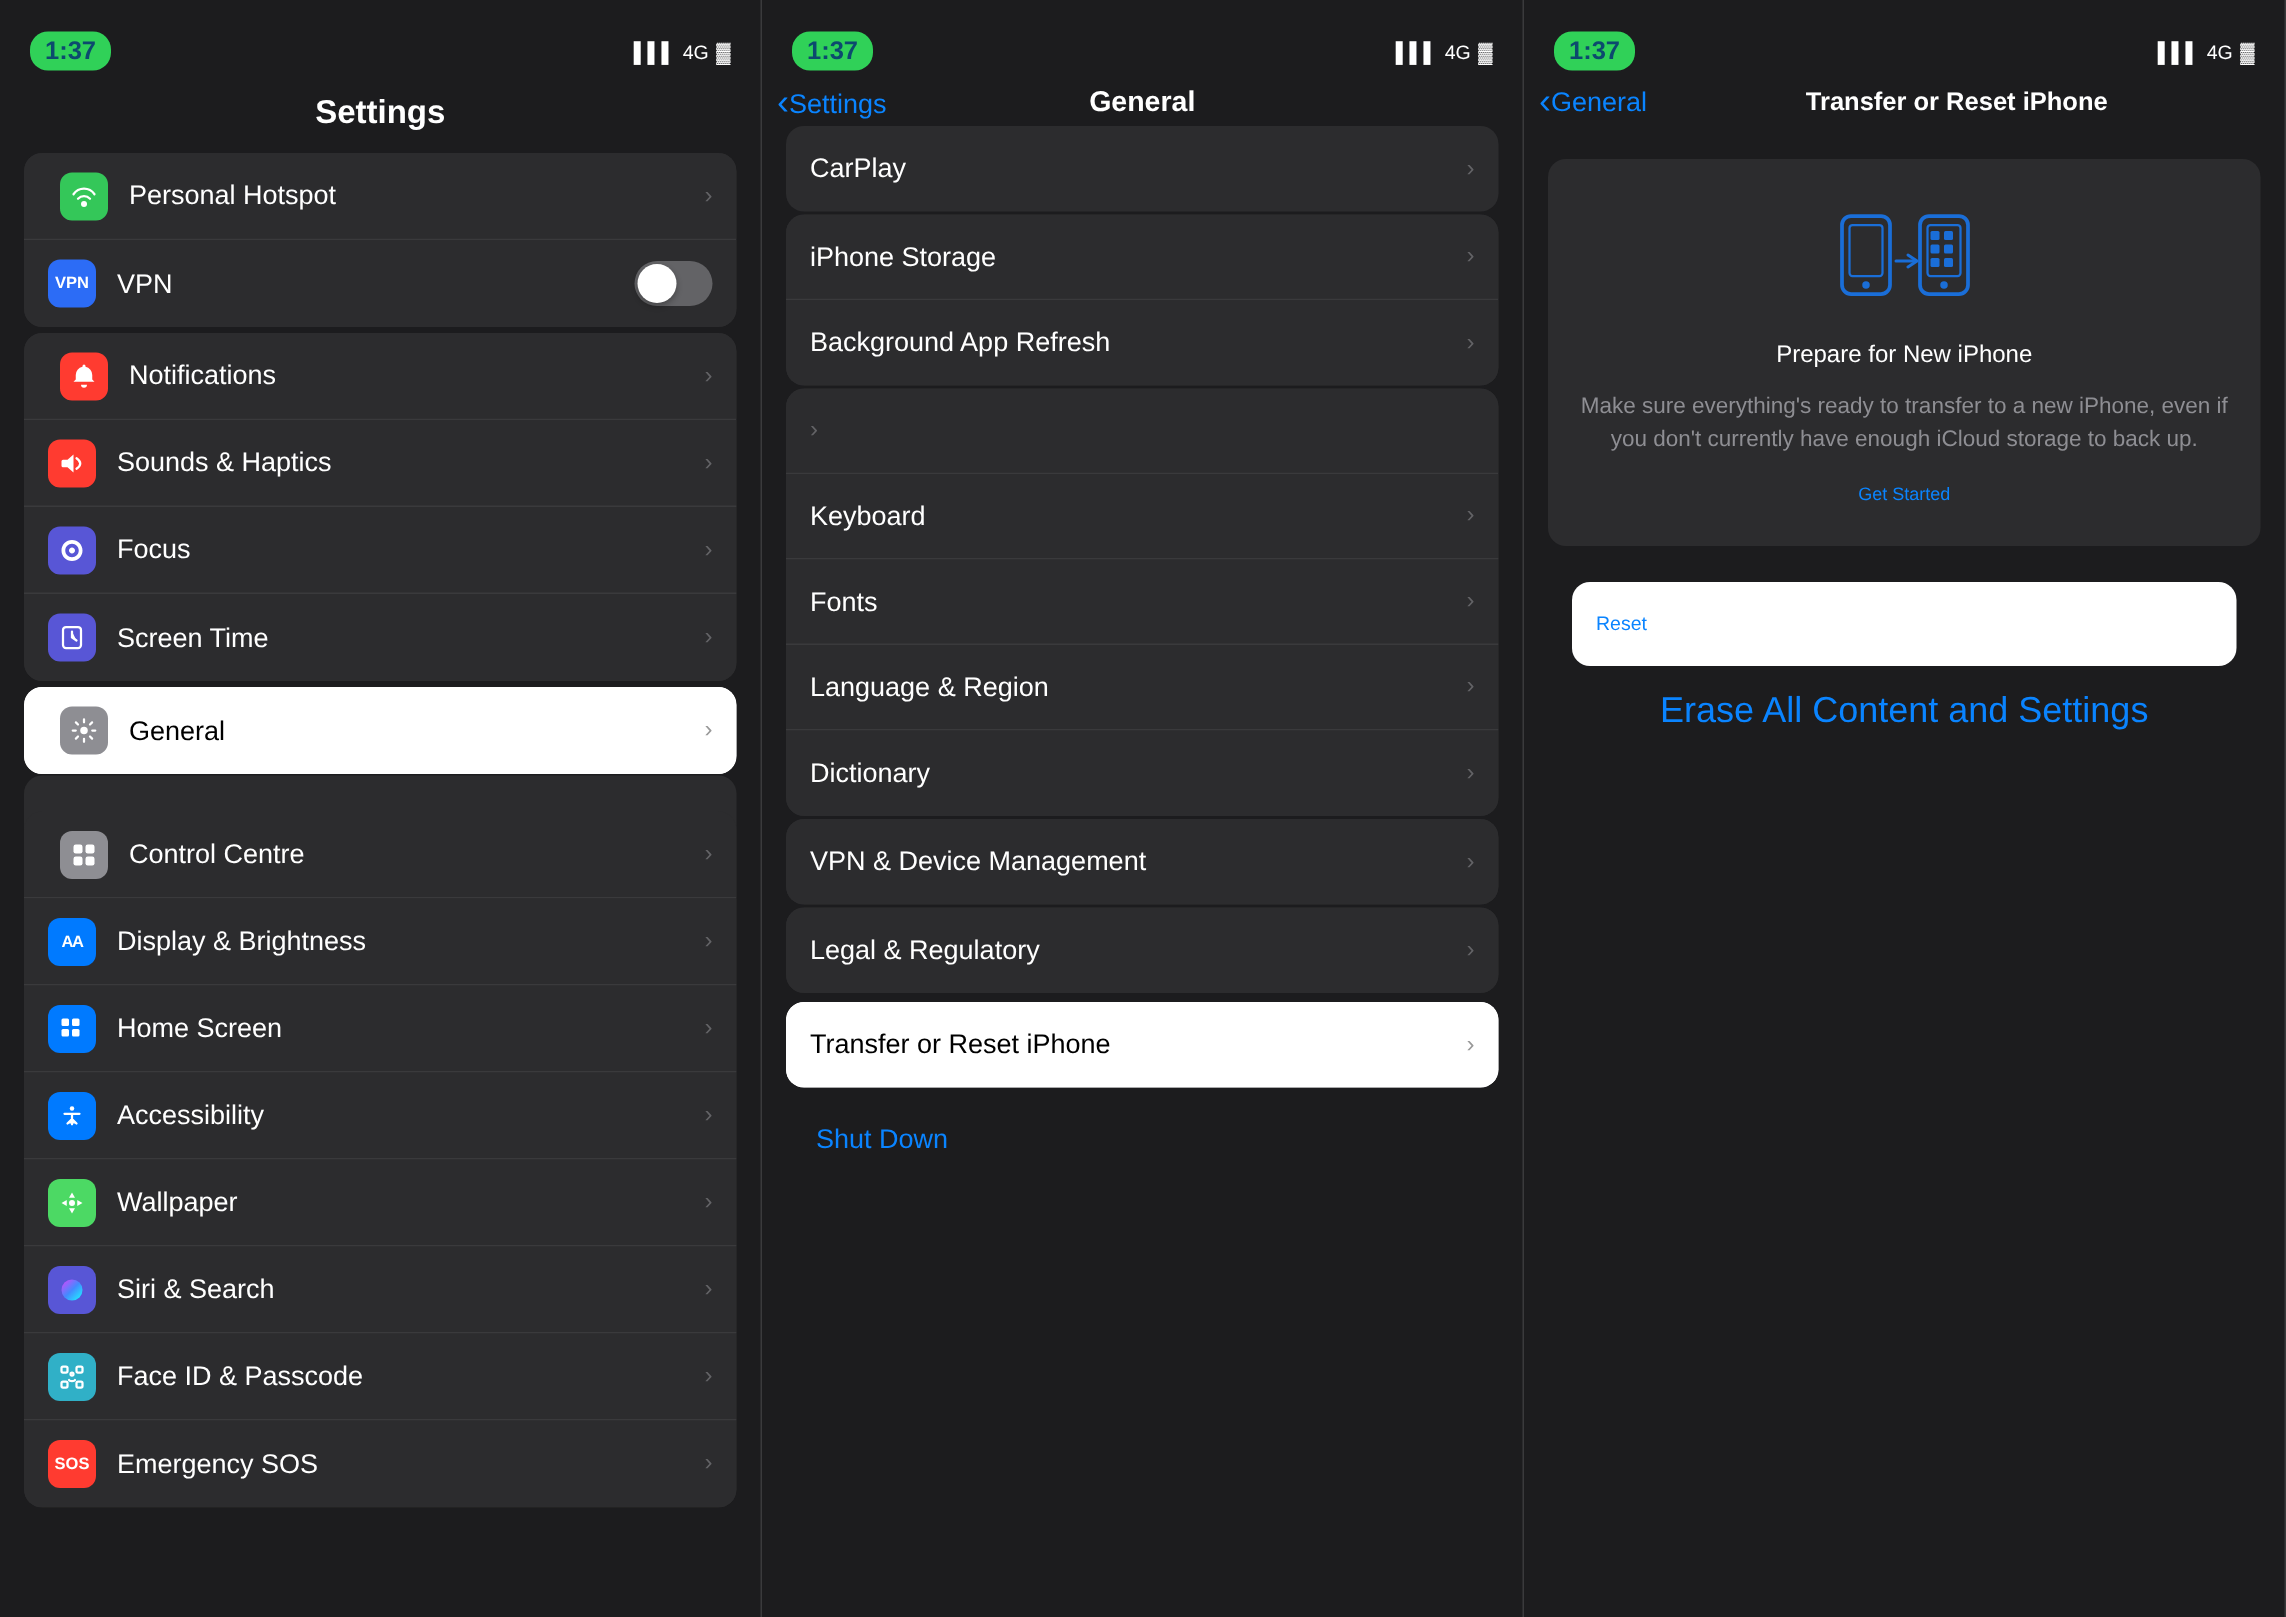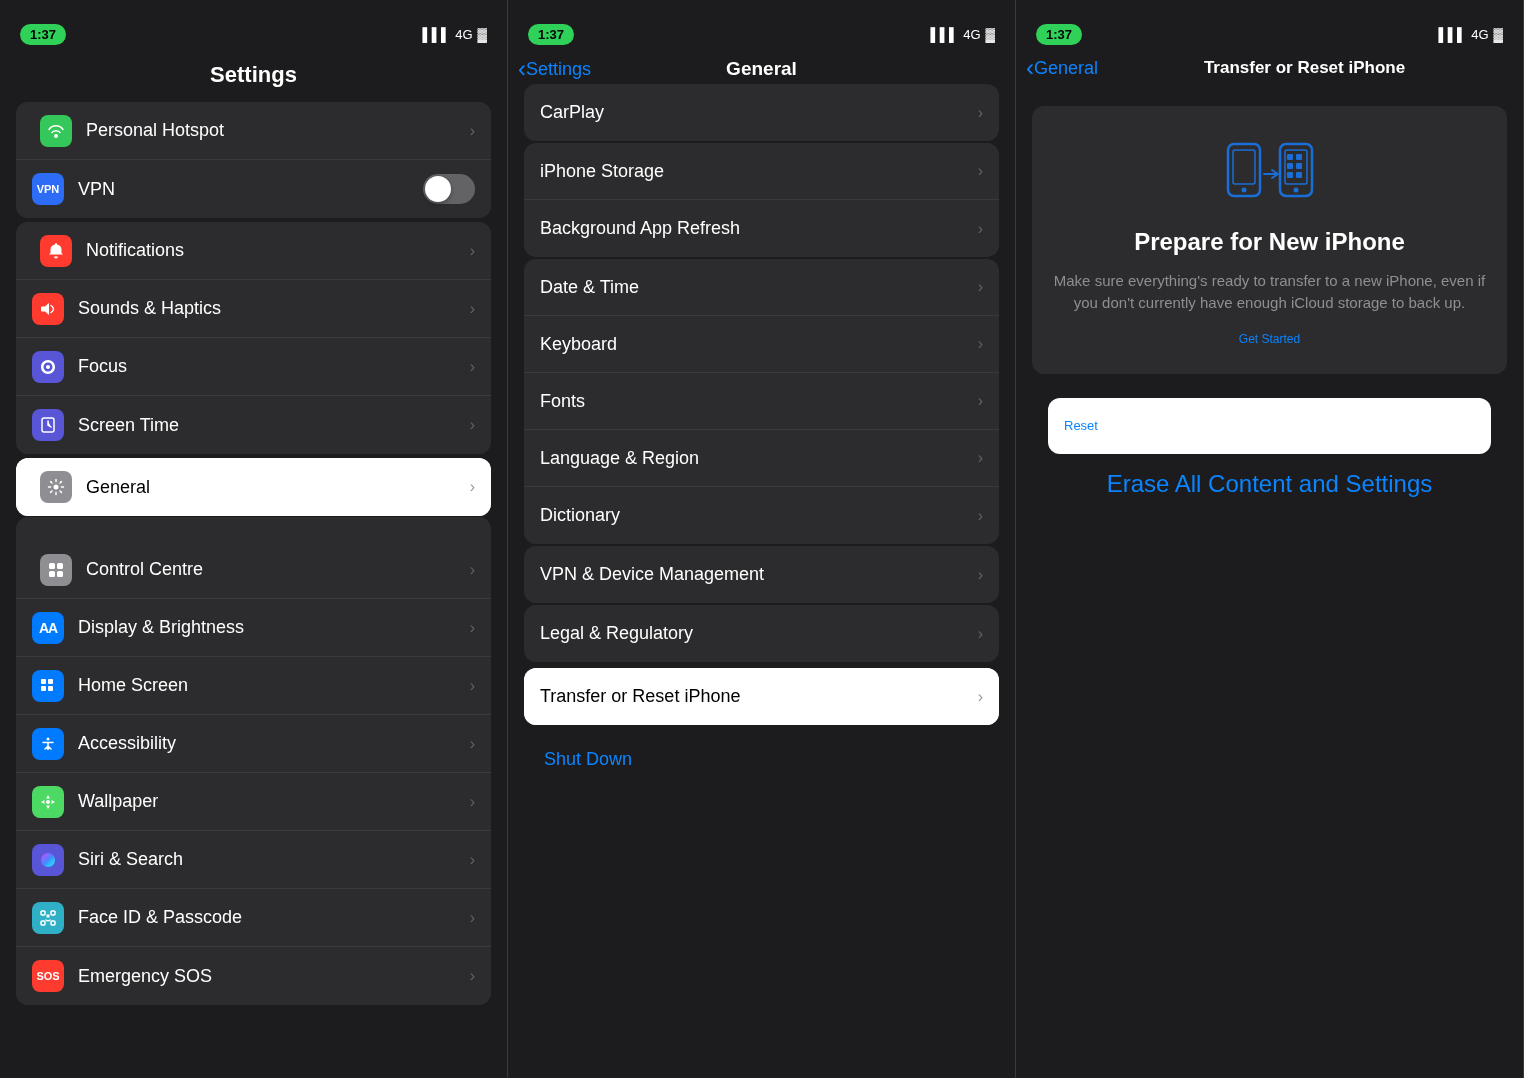--- a/index.html
+++ b/index.html
@@ -25,22 +25,22 @@
     
     .status-bar {
       height: 54px;
       display: flex;
       align-items: center;
       justify-content: space-between;
       padding: 14px 20px 0;
     }
     .status-time {
       background: #30d158;
-      color: #000000;
-      font-size: 13px;
+      color: #0c4a6e;
+      font-size: 17px;
       font-weight: 600;
       padding: 3px 10px;
       border-radius: 12px;
     }
     .status-icons {
       display: flex;
       align-items: center;
       gap: 5px;
       color: #fff;
       font-size: 13px;
@@ -183,22 +183,22 @@
       border-radius: 12px;
       margin: 24px 16px;
       padding: 28px 20px 24px;
       display: flex;
       flex-direction: column;
       align-items: center;
       gap: 14px;
     }
     .transfer-title {
       color: #fff;
-      font-size: 24px;
-      font-weight: 700;
+      font-size: 16px;
+      font-weight: 400;
       text-align: center;
     }
     .transfer-desc {
       color: #8e8e93;
       font-size: 15px;
       text-align: center;
       line-height: 1.45;
     }
     .get-started-btn {
       color: #0a84ff;
@@ -348,21 +348,21 @@
                 <rect x="10" y="2" width="6" height="6" rx="1.5"></rect>
                 <rect x="2" y="10" width="6" height="6" rx="1.5"></rect>
                 <rect x="10" y="10" width="6" height="6" rx="1.5"></rect>
               </svg>
           </div>
           <span class="item-label">Control Centre</span>
           <span class="item-chevron">›</span>
         </div>
         <div class="settings-item">
           <div class="item-icon icon-display">
-            <span style="color:#fff;font-size:14px;font-weight:700;letter-spacing:-1px;">AA</span>
+            <span style="color:#fff;font-size:11px;font-weight:700;letter-spacing:-1px;">AA</span>
           </div>
           <span class="item-label">Display &amp; Brightness</span>
           <span class="item-chevron">›</span>
         </div>
         <div class="settings-item">
           <div class="item-icon icon-homescreen">
             <svg width="18" height="18" viewBox="0 0 18 18" fill="white">
                 <rect x="2" y="2" width="5" height="5" rx="1"></rect>
                 <rect x="9" y="2" width="5" height="5" rx="1"></rect>
                 <rect x="2" y="9" width="5" height="5" rx="1"></rect>
@@ -468,21 +468,20 @@
       <div class="plain-item" style="border-radius:0 0 12px 12px; border-bottom:none;">
         <span class="plain-label">Background App Refresh</span>
         <span class="item-chevron">›</span>
       </div>
     </div>
   </div>
 
   <div style="padding: 0 16px; margin-bottom:2px;">
     <div style="background:#2c2c2e; border-radius:12px; overflow:hidden;">
       <div class="plain-item" style="border-radius:12px 12px 0 0;">
-        <span class="plain-label">Date &amp; Time</span>
         <span class="item-chevron">›</span>
       </div>
       <div class="plain-item">
         <span class="plain-label">Keyboard</span>
         <span class="item-chevron">›</span>
       </div>
       <div class="plain-item">
         <span class="plain-label">Fonts</span>
         <span class="item-chevron">›</span>
       </div>

